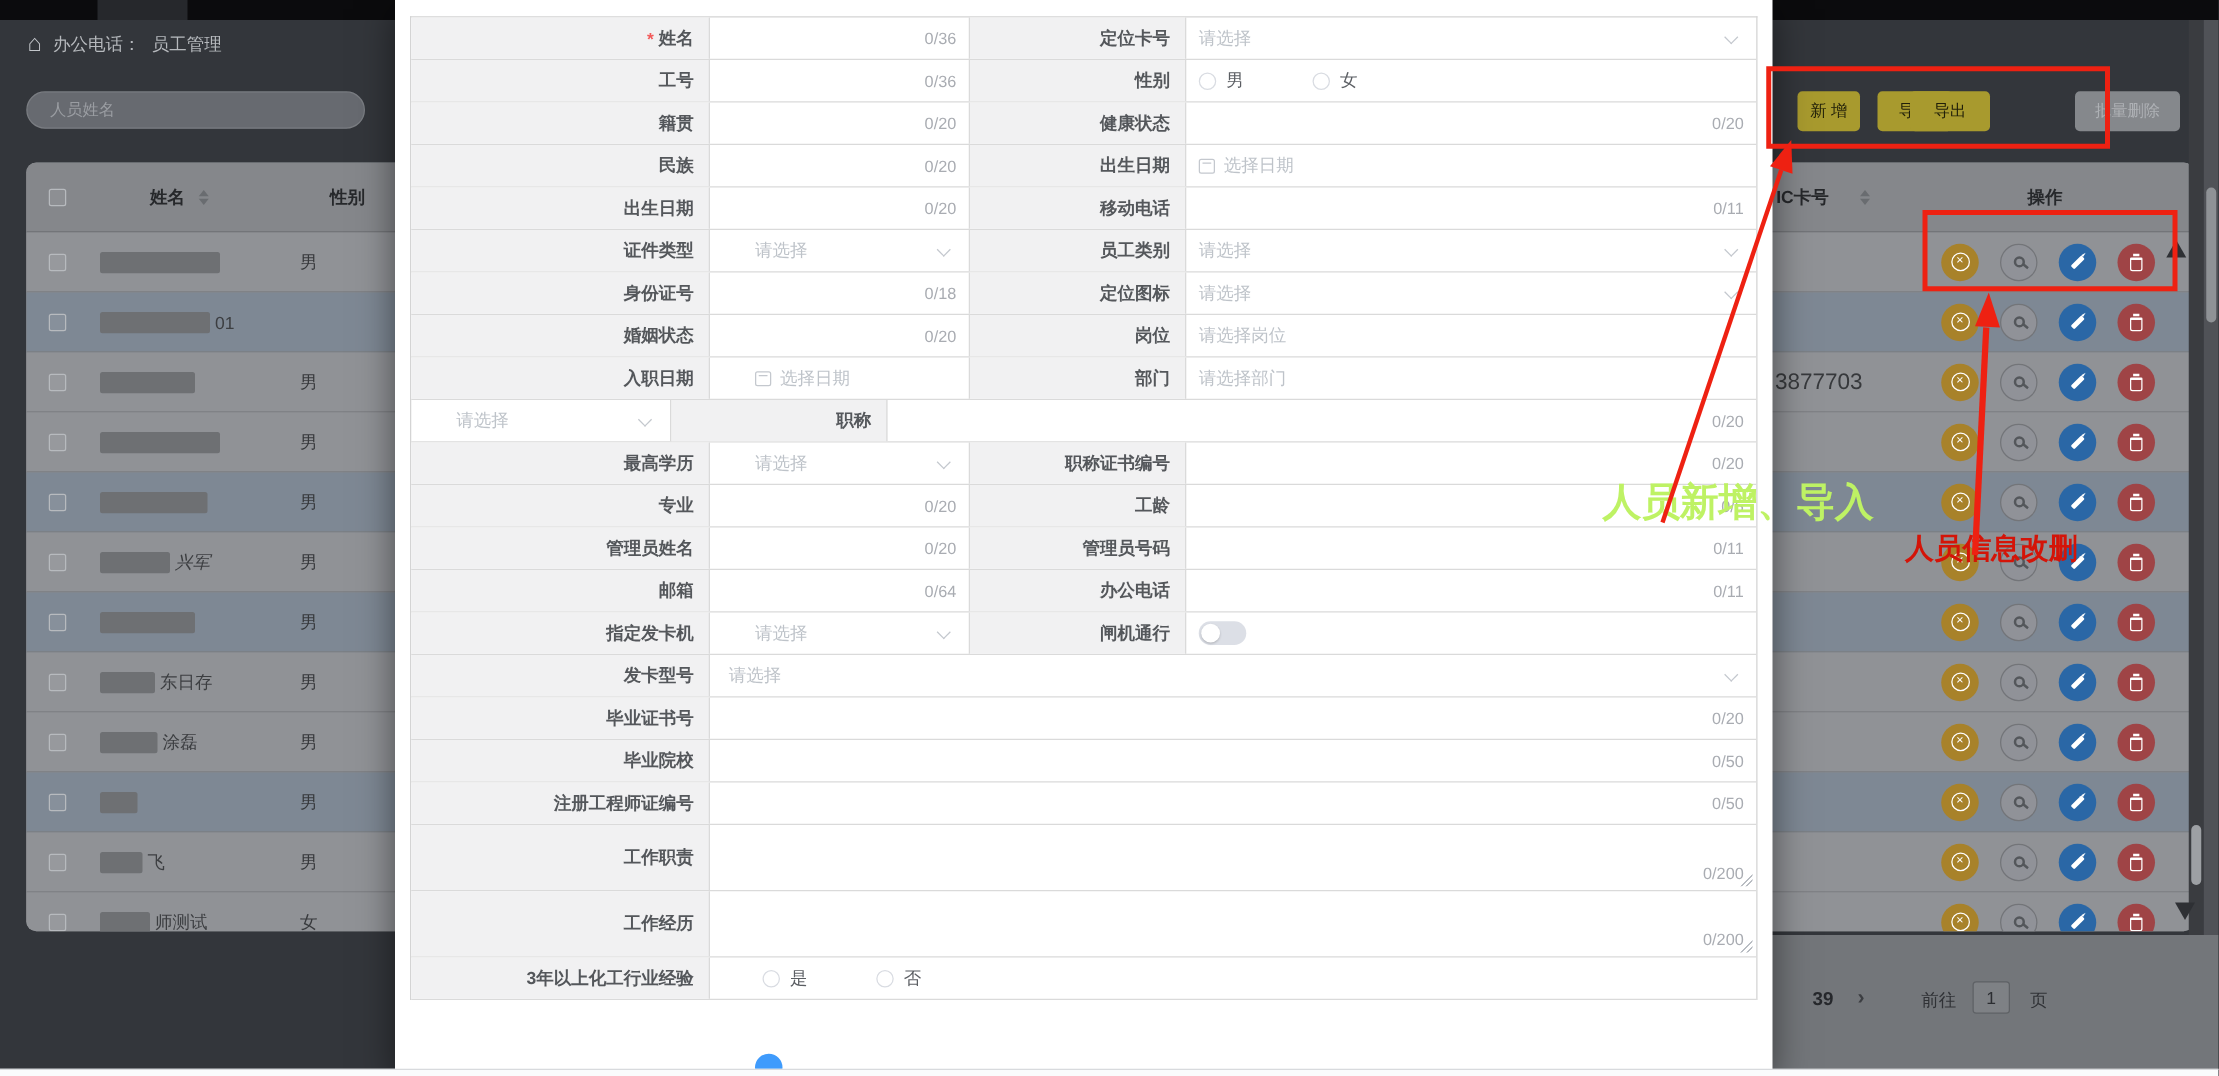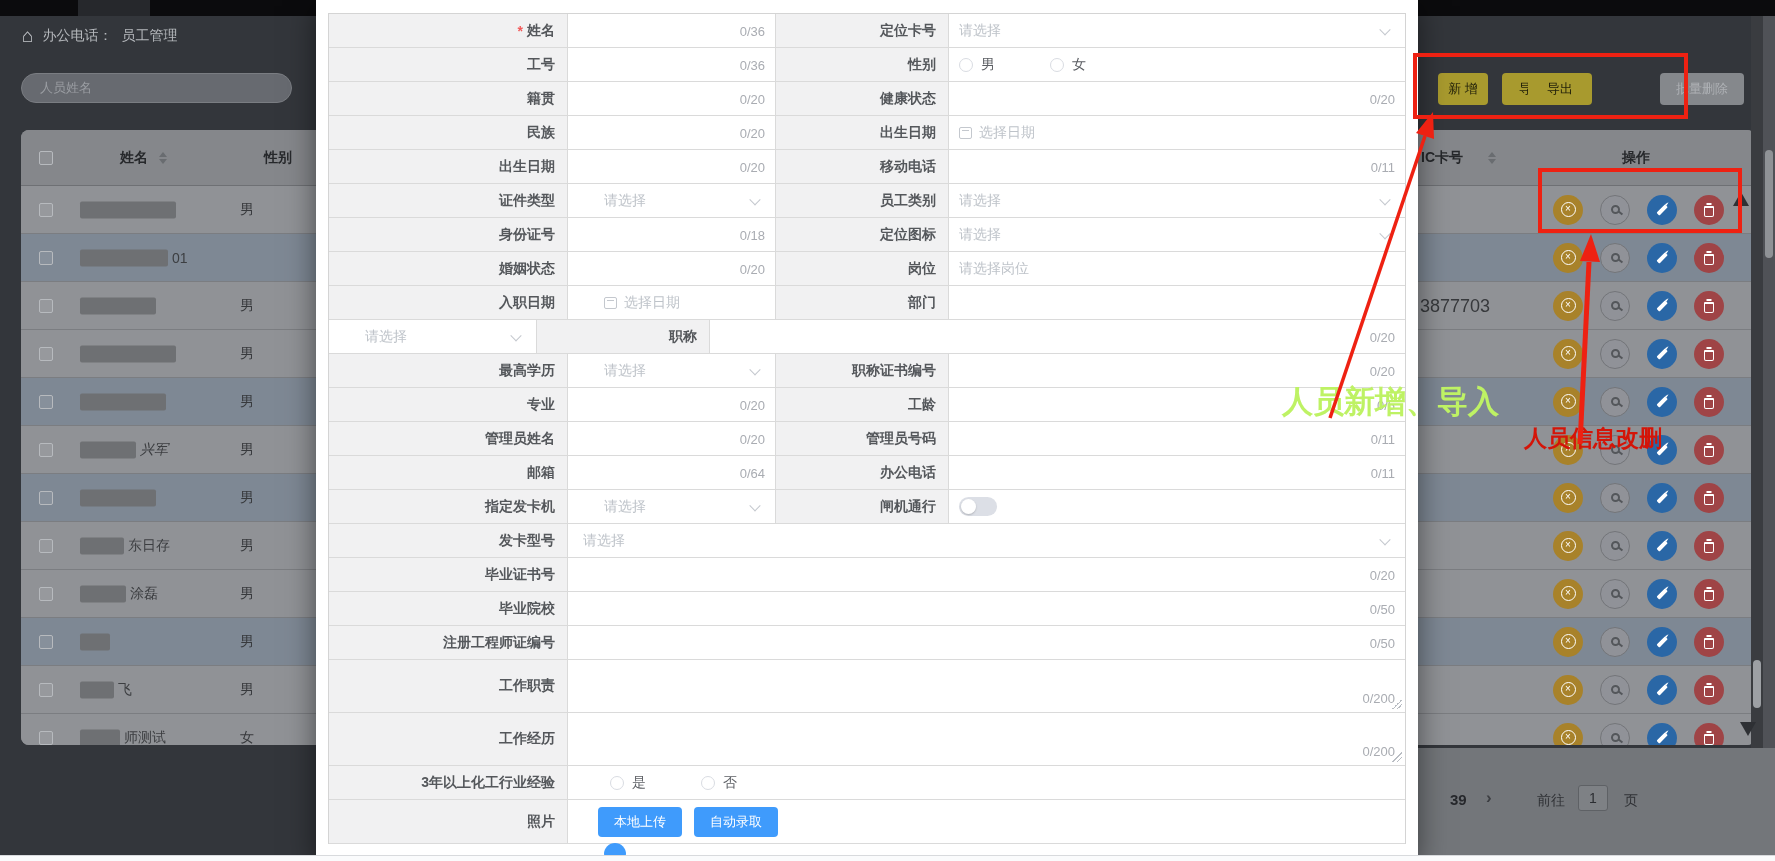--- a/index.html
+++ b/index.html
@@ -526,20 +526,23 @@
           <div class="flabel l1">
             <span>入职日期</span>
           </div>
           <div class="fctrl c1">
             <span class="cal"></span>
             <span class="ph">选择日期</span>
           </div>
           <div class="flabel l2">
             <span>部门</span>
           </div>
+          <div class="fctrl c2">
+            <span class="ph">请选择部门</span>
+          </div>
         </div>
         <div class="frow">
           <div class="fctrl c1">
             <span class="ph">请选择</span>
             <span class="chev"></span>
           </div>
           <div class="flabel l2">
             <span>职称</span>
           </div>
           <div class="fctrl c2">
@@ -677,29 +680,20 @@
           </div>
           <div class="fctrl cfull" style="padding-left: 42px;">
             <span class="radio-opt">
               <span class="radio"></span>
               <span>是</span>
             </span>
             <span class="radio-opt">
               <span class="radio"></span>
               <span>否</span>
             </span>
-          </div>
-        </div>
-        <div class="frow photo">
-          <div class="flabel l1">
-            <span>照片</span>
-          </div>
-          <div class="fctrl cfull" style="padding-left: 30px;">
-            <div class="photo-btn">本地上传</div>
-            <div class="photo-btn">自动录取</div>
           </div>
         </div>
       </div>
     <div class="h
 bar"></div>
     <div class="dot"></div>
   </div>
 
   <div class="bottombar"></div>
 

